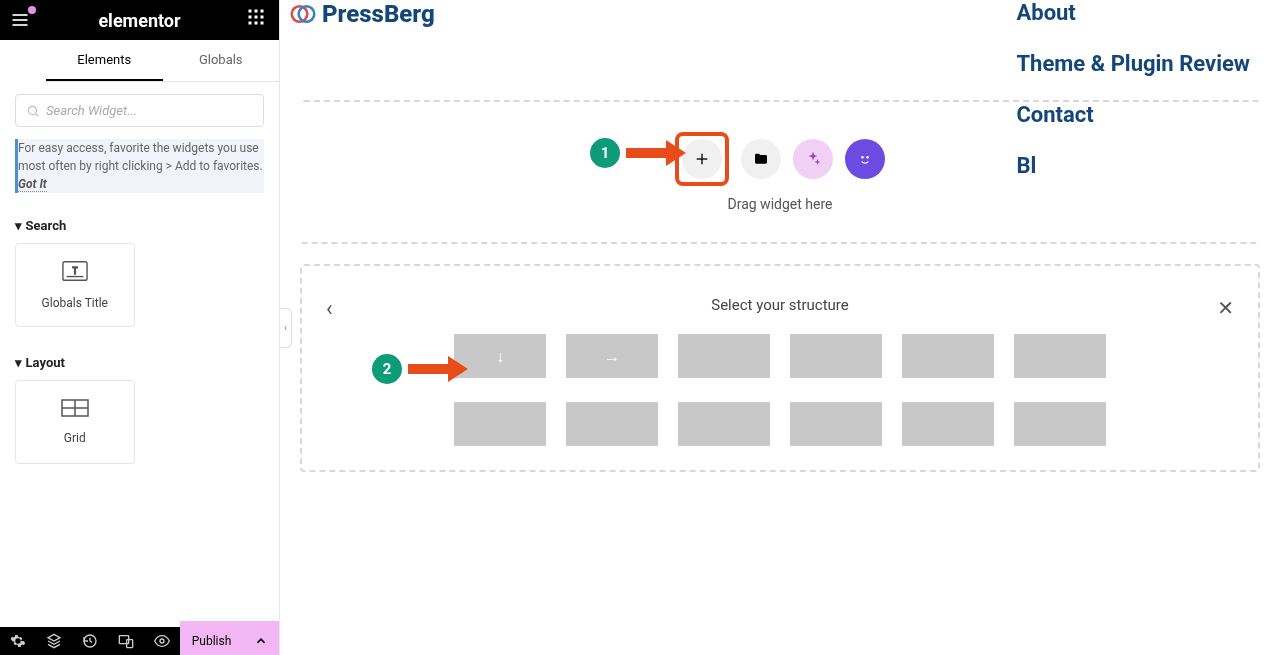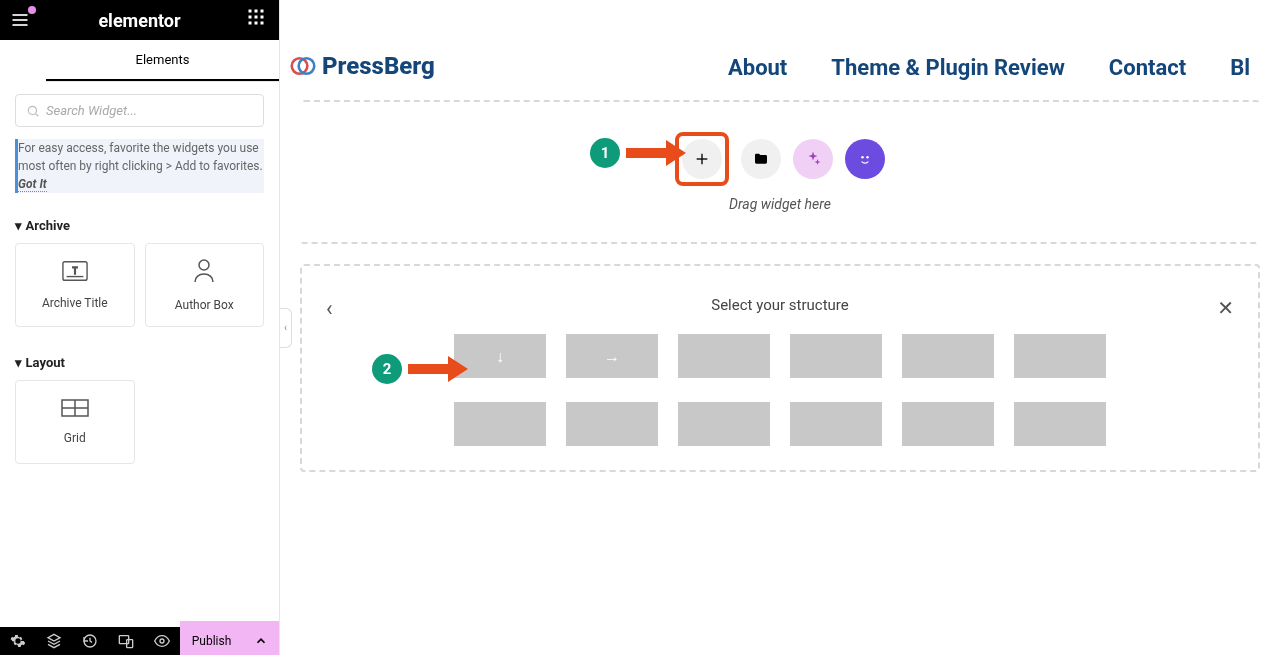--- a/index.html
+++ b/index.html
@@ -35,38 +35,38 @@
 .sidebar-footer { height: 28px; background: #000; display: flex; align-items: center; }
 .footer-icon { width: 36px; height: 40px; display: flex; align-items: center; justify-content: center; color: #ccc; cursor: pointer; }
 .publish { background: #f3b6f5; color: #000; font-size: 12px; height: 40px; display: flex; align-items: center; justify-content: center; flex: 1; cursor: pointer; }
 .publish-caret { width: 36px; height: 40px; background: #f3b6f5; display: flex; align-items: center; justify-content: center; cursor: pointer; }
 
 
 .collapse-toggle { position: absolute; left: 280px; top: 50%; transform: translateY(-50%); width: 12px; height: 40px; background: #fff; border: 1px solid #ddd; border-left: none; border-radius: 0 6px 6px 0; display: flex; align-items: center; justify-content: center; cursor: pointer; z-index: 5; font-size: 10px; color: #888; }
 
 
 .main { flex: 1; height: 100%; overflow: hidden; position: relative; }
-.site-header { height: 80px; display: flex; align-items: flex-end; justify-content: space-between; padding: 0 30px 0 10px; }
+.site-header { height: 80px; display: flex; align-items: flex-start; justify-content: space-between; padding: 0 30px 0 10px; }
 .logo { display: flex; align-items: center; gap: 6px; }
 .logo-mark { width: 26px; height: 26px; }
 .logo-text { font-size: 24px; font-weight: 800; color: #14467a; }
-.nav { display: flex; gap: 44px; }
+.nav { display: flex; gap: 26px; flex-direction: column; }
 .nav a { font-size: 22px; font-weight: 700; color: #14467a; text-decoration: none; cursor: pointer; }
 
 .canvas { padding: 20px; }
 .section { border: 2px dashed #d8d8d8; border-radius: 4px; padding: 20px; position: relative; }
 .drop-area { display: flex; flex-direction: column; align-items: center; gap: 10px; padding: 10px 0; }
 .action-row { display: flex; align-items: center; gap: 12px; }
 .circ-btn { width: 40px; height: 40px; border-radius: 50%; display: flex; align-items: center; justify-content: center; cursor: pointer; }
 .circ-plus { background: #f0f0f0; color: #000; }
 .circ-folder { background: #f0f0f0; color: #000; }
 .circ-ai { background: #f0d0f5; color: #a040c0; }
 .circ-face { background: #6c4ce0; color: #fff; }
 .plus-highlight { border: 4px solid #e84c1a; border-radius: 8px; padding: 3px; }
-.drop-text { font-size: 14px; color: #555; font-style: italic; }
+.drop-text { font-size: 14px; color: #555; }
 
 .structure { margin-top: 20px; border: 2px dashed #d8d8d8; border-radius: 4px; padding: 18px 20px 24px; position: relative; }
 .struct-head { position: relative; text-align: center; margin-bottom: 20px; }
 .struct-back { position: absolute; left: 4px; top: 0; cursor: pointer; color: #555; font-size: 22px; }
 .struct-close { position: absolute; right: 4px; top: 0; cursor: pointer; color: #555; font-size: 20px; }
 .struct-title { font-size: 15px; color: #444; margin-top: 12px; }
 
 .struct-grid { display: flex; flex-direction: column; gap: 24px; align-items: center; }
 .struct-row { display: flex; gap: 20px; justify-content: center; }
 .struct-item { width: 92px; height: 44px; background: #c8c8c8; cursor: pointer; display: flex; gap: 2px; }
@@ -109,61 +109,53 @@
           <rect x="18" y="10" width="4" height="4"></rect>
           <rect x="2" y="18" width="4" height="4"></rect>
           <rect x="10" y="18" width="4" height="4"></rect>
           <rect x="18" y="18" width="4" height="4"></rect>
         </svg>
     </div>
   </div>
 
   <div class="tabs">
     <div class="tab active">Elements</div>
+    <div class="tab">Globals</div>
   </div>
 
   <div class="search-wrap">
     <div class="search-box">
       <svg width="14" height="14" viewBox="0 0 24 24" fill="none" stroke="#bbb" stroke-width="2">
           <circle cx="11" cy="11" r="7"></circle>
           <line x1="21" y1="21" x2="16" y2="16"></line>
         </svg>
       <input style="margin-left: 6px;" placeholder="Search Widget...">
     </div>
   </div>
 
   <div class="tip">
     <span>For easy access, favorite the widgets you use most often by right clicking &gt; Add to favorites.</span>
     <a href="#">Got It</a>
   </div>
 
   <div class="sidebar-body">
     <div class="cat-title">
       <span>▾</span>
-      <span>Archive</span>
+      <span>Search</span>
     </div>
     <div class="widget-grid">
       <div class="widget">
         <span class="widget-icon">
           <svg width="26" height="22" viewBox="0 0 28 22" fill="none" stroke="#555" stroke-width="1.5">
               <rect x="1" y="1" width="26" height="20" rx="2"></rect>
               <text x="14" y="14" font-size="9" text-anchor="middle" fill="#555" font-family="serif">T</text>
               <line x1="5" y1="17" x2="23" y2="17"></line>
             </svg>
         </span>
-        <span class="widget-name">Archive Title</span>
-      </div>
-      <div class="widget">
-        <span class="widget-icon">
-          <svg width="24" height="26" viewBox="0 0 24 26" fill="none" stroke="#555" stroke-width="1.5">
-              <circle cx="12" cy="7" r="5"></circle>
-              <path d="M3 24c0-5 4-8 9-8s9 3 9 8"></path>
-            </svg>
-        </span>
-        <span class="widget-name">Author Box</span>
+        <span class="widget-name">Globals Title</span>
       </div>
     </div>
 
     <div class="cat-title" style="margin-top:18px;">
       <span>▾</span>
       <span>Layout</span>
     </div>
     <div class="widget-grid">
       <div class="widget">
         <span class="widget-icon">

